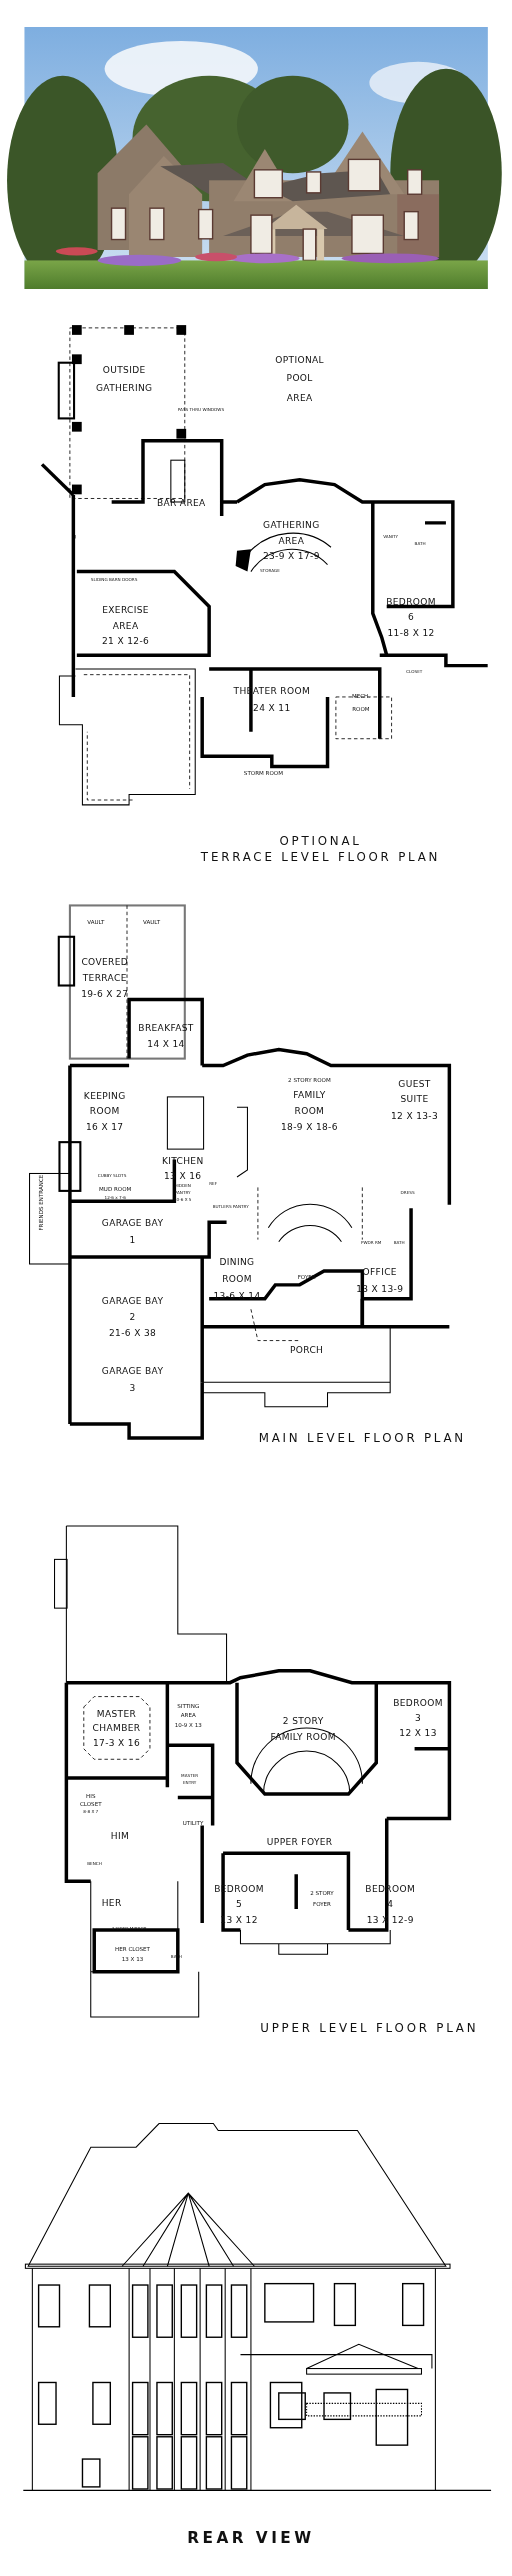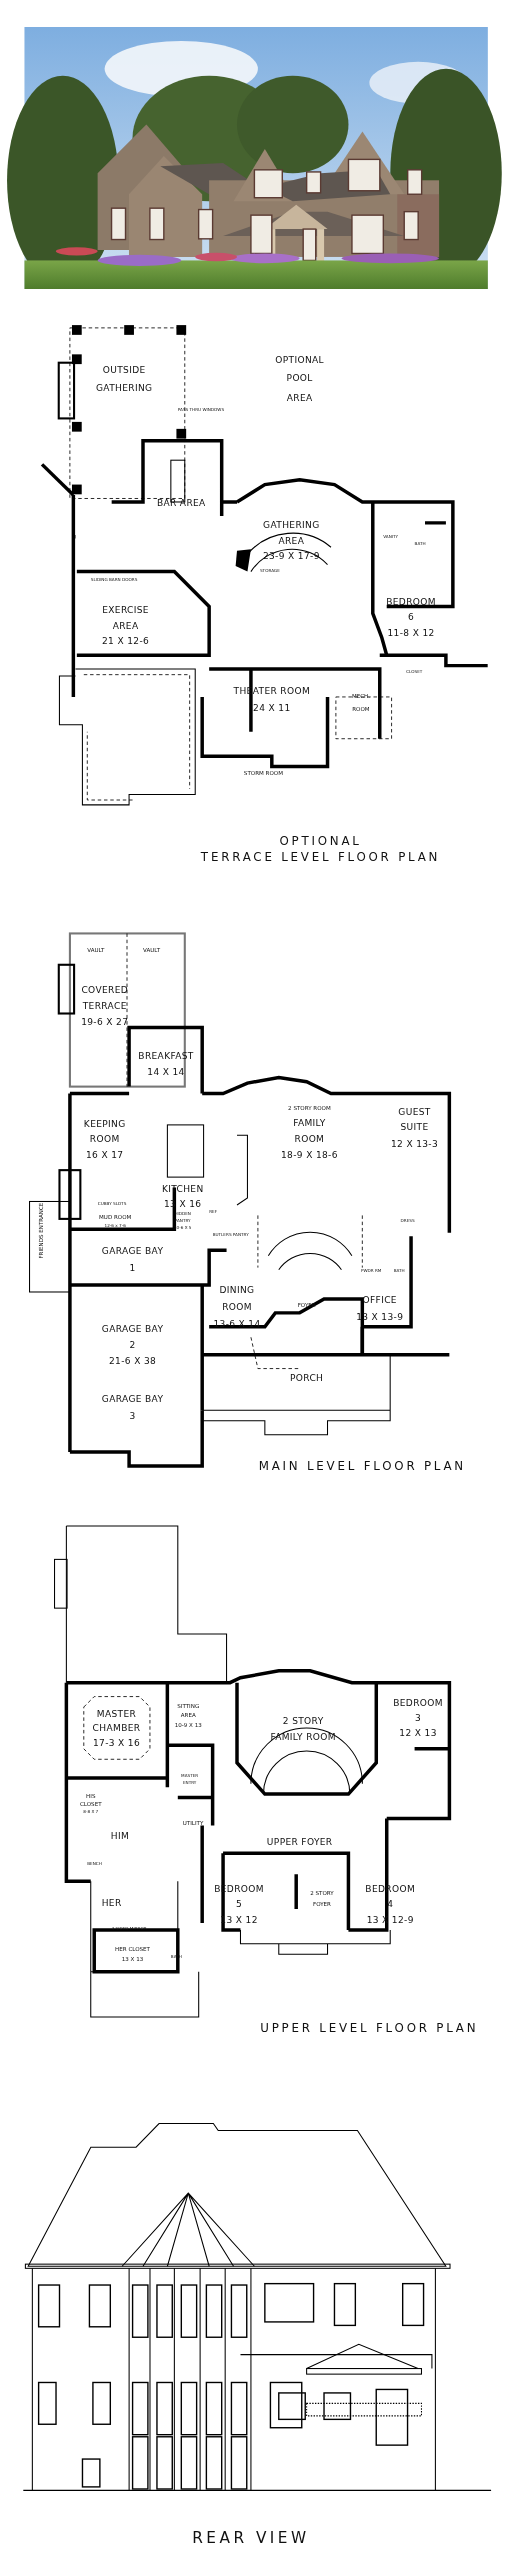--- a/index.html
+++ b/index.html
@@ -131,21 +131,21 @@
     <text class="lbl" text-anchor="middle" x="390" y="556">THEATER  ROOM</text>
     <text class="lbl" text-anchor="middle" x="390" y="580">24 X 11</text>
     <text class="sm" text-anchor="middle" x="518" y="562">MECH.</text>
     <text class="sm" text-anchor="middle" x="518" y="580">ROOM</text>
     <text class="sm" text-anchor="middle" x="378" y="672">STORM ROOM</text>
     <text class="title" text-anchor="middle" x="460" y="772">OPTIONAL</text>
     <text class="title" text-anchor="middle" x="460" y="796">TERRACE  LEVEL  FLOOR  PLAN</text>
   </svg>
 </div>
 
-<div class="section" style="top:923px;height:550px;">
+<div class="section" style="top:895px;height:550px;">
   <svg width="513" height="550" viewBox="0 0 736 790">
 
     <rect x="100" y="15" width="165" height="220" class="thin" style="stroke:#777;stroke-width:3"></rect>
     <line x1="182" y1="15" x2="182" y2="235" class="dash"></line>
     <rect x="84" y="60" width="22" height="70" class="wall" style="stroke-width:3"></rect>
 
     <path class="wall" d="M185,235 L185,150 L290,150 L290,245 M290,245 L320,245 L355,230 L400,222 L440,228 L475,245 L645,245 L645,445"></path>
 
     <path class="wall" d="M100,245 L185,245 M100,245 L100,760 M100,760 L185,760 L185,780 L290,780 L290,700"></path>
     <path class="wall" d="M100,440 L250,440 L250,380 M100,520 L300,520 L300,470 L325,470"></path>
@@ -261,21 +261,21 @@
     <text class="lbl" text-anchor="middle" x="560" y="580">13 X 12-9</text>
     <text class="sm" text-anchor="middle" x="190" y="620">HER CLOSET</text>
     <text class="sm" text-anchor="middle" x="190" y="635">13 X 13</text>
     <text class="xs" x="125" y="497">BENCH</text>
     <text class="xs" x="160" y="590">3 SIDED MIRROR</text>
     <text class="xs" x="245" y="630">BATH</text>
     <text class="title" text-anchor="middle" x="530" y="737">UPPER  LEVEL  FLOOR  PLAN</text>
   </svg>
 </div>
 
-<div class="section" style="top:2111px;height:465px;">
+<div class="section" style="top:2111px;height:465px;font-weight:bold;">
   <svg width="513" height="465" viewBox="0 0 736 668">
 
     <path class="thin" d="M40,223 L130,52 L195,52 L228,18 L306,18 L313,28 L513,28 L640,223 Z"></path>
     <path class="thin" d="M175,223 L270,118 L365,223 M270,118 L205,223 M270,118 L240,223 M270,118 L300,223 M270,118 L335,223"></path>
     <rect x="36" y="220" width="610" height="6" class="thin"></rect>
 
     <line x1="46" y1="226" x2="46" y2="545" class="thin"></line>
     <line x1="625" y1="226" x2="625" y2="545" class="thin"></line>
     <line x1="185" y1="226" x2="185" y2="545" class="thin"></line>
     <line x1="360" y1="226" x2="360" y2="545" class="thin"></line>

